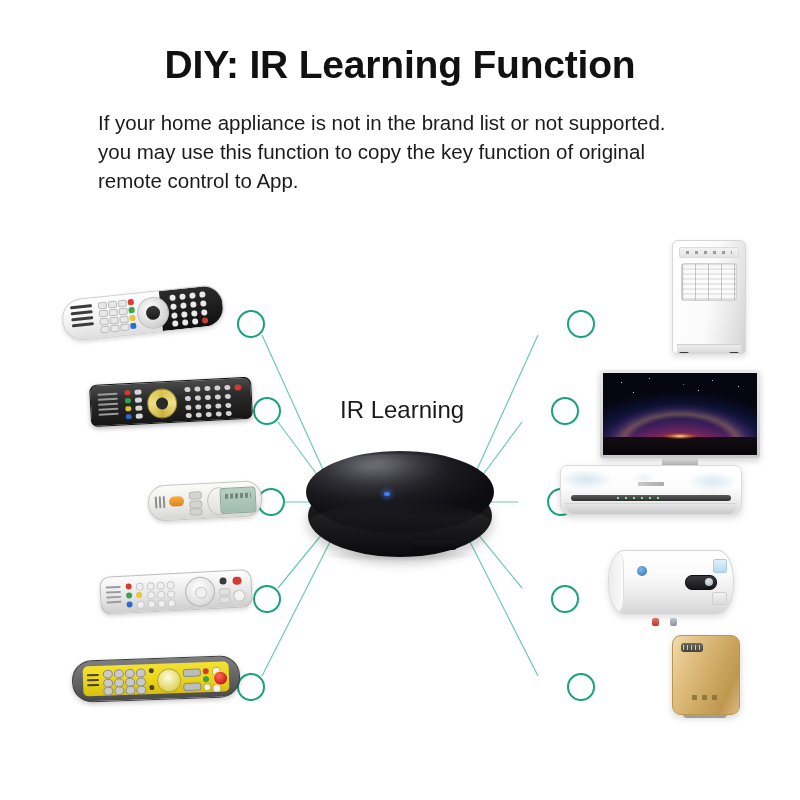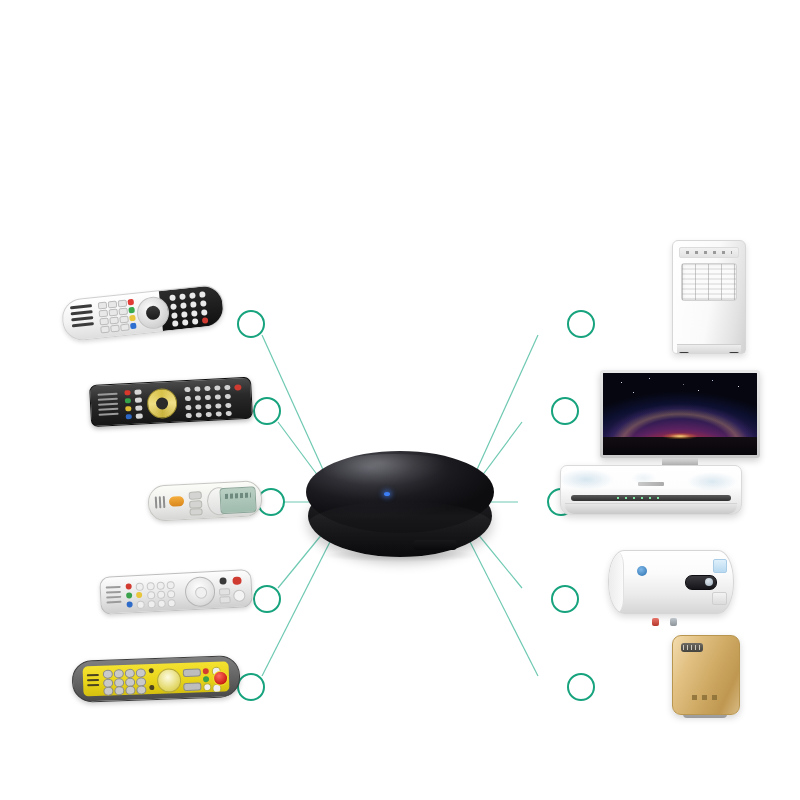--- a/index.html
+++ b/index.html
@@ -407,20 +407,28 @@
   .purifier .stand{
     position:absolute;left:11px;top:76px;width:44px;height:7px;border-radius:0 0 4px 4px;
     background:linear-gradient(180deg,#cfcfcf,#a9a9a9);
   }
 </style>
 </head>
 <body>
 
 <div id="poster">
 
+  <div class="header">
+    <div class="title">DIY: IR Learning Function</div>
+    <div class="subtitle">
+      <div>If your home appliance is not in the brand list or not supported.</div>
+      <div>you may use this function to copy the key function of original</div>
+      <div>remote control to App.</div>
+    </div>
+  </div>
 
   <div class="diagram">
 
     <svg class="svg-layer" viewBox="0 0 800 600">
       <g stroke="#6fc9b2" stroke-width="1.2" fill="none">
 
         <line x1="262" y1="135" x2="330" y2="285"></line>
         <line x1="278" y1="222" x2="330" y2="292"></line>
         <line x1="282" y1="302" x2="318" y2="302"></line>
         <line x1="278" y1="388" x2="332" y2="322"></line>
@@ -439,20 +447,21 @@
         <circle cx="267" cy="399" r="13"></circle>
         <circle cx="251" cy="487" r="13"></circle>
         <circle cx="581" cy="124" r="13"></circle>
         <circle cx="565" cy="211" r="13"></circle>
         <circle cx="561" cy="302" r="13"></circle>
         <circle cx="565" cy="399" r="13"></circle>
         <circle cx="581" cy="487" r="13"></circle>
       </g>
     </svg>
 
+    <div class="hub-label">IR Learning</div>
 
     <div class="hub">
       <div class="hub-shadow"></div>
       <div class="hub-base"></div>
       <div class="hub-dome"></div>
       <div class="hub-rim"></div>
       <div class="hub-gloss"></div>
       <div class="hub-led"></div>
       <div class="hub-port"></div>
     </div>

